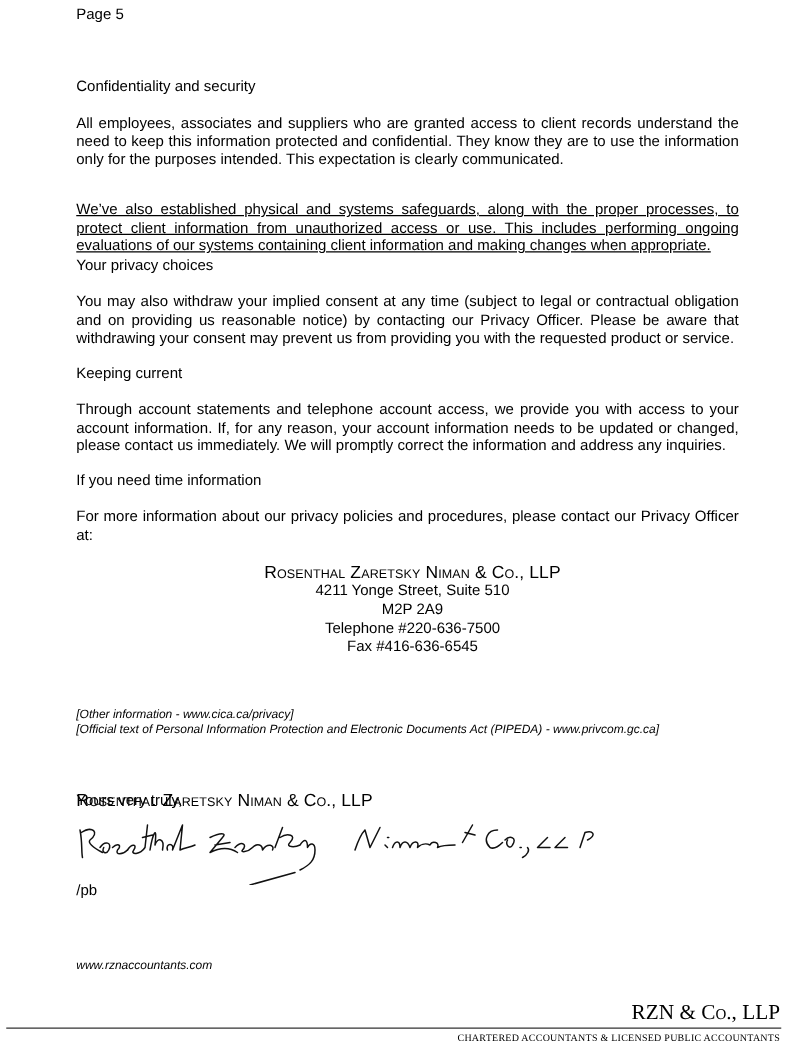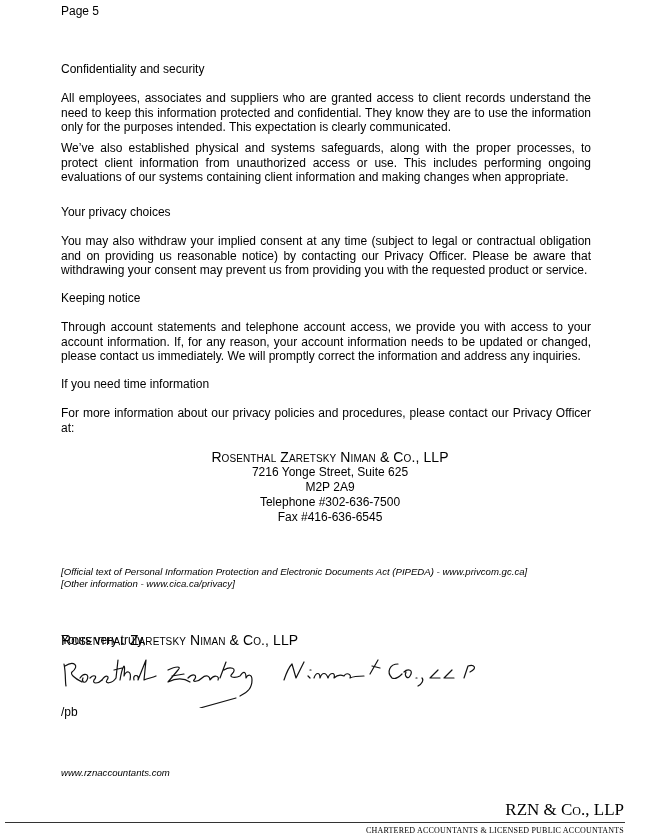--- a/index.html
+++ b/index.html
@@ -21,42 +21,42 @@
                   font-size: 8px; letter-spacing: 0.2px; }
     .sig { left: 60px; top: 656px; width: 420px; height: 52px; }
   </style>
 </head>
 <body>
 
 <div class="abs page-num">Page 5</div>
 
 <div class="abs col h" style="top:62px;">Confidentiality and security</div>
 <div class="abs col p" style="top:91px;">All employees, associates and suppliers who are granted access to client records understand the need to keep this information protected and confidential.  They know they are to use the information only for the purposes intended.  This expectation is clearly communicated.</div>
-<div class="abs col p" style="top:141px;">We’ve also established physical and systems safeguards, along with the proper processes, to protect client information from unauthorized access or use.  This includes performing ongoing evaluations of our systems containing client information and making changes when appropriate.</div>
+<div class="abs col p" style="top:160px;text-decoration:underline;">We’ve also established physical and systems safeguards, along with the proper processes, to protect client information from unauthorized access or use.  This includes performing ongoing evaluations of our systems containing client information and making changes when appropriate.</div>
 
 <div class="abs col h" style="top:205px;">Your privacy choices</div>
 <div class="abs col p" style="top:234px;">You may also withdraw your implied consent at any time (subject to legal or contractual obligation and on providing us reasonable notice) by contacting our Privacy Officer.  Please be aware that withdrawing your consent may prevent us from providing you with the requested product or service.</div>
 
-<div class="abs col h" style="top:291px;">Keeping notice</div>
+<div class="abs col h" style="top:291px;">Keeping current</div>
 <div class="abs col p" style="top:320px;">Through account statements and telephone account access, we provide you with access to your account information.  If, for any reason, your account information needs to be updated or changed, please contact us immediately.  We will promptly correct the information and address any inquiries.</div>
 
 <div class="abs col h" style="top:377px;">If you need time information</div>
 <div class="abs col p" style="top:406px;">For more information about our privacy policies and procedures, please contact our Privacy Officer at:</div>
 
 <div class="abs addr" style="top:450px;">
   <div class="sc">Rosenthal Zaretsky Niman &amp; Co., LLP</div>
-  <div>7216 Yonge Street, Suite 625</div>
+  <div>4211 Yonge Street, Suite 510</div>
   <div>M2P 2A9</div>
-  <div>Telephone #302-636-7500</div>
+  <div>Telephone #220-636-7500</div>
   <div>Fax #416-636-6545</div>
 </div>
 
 <div class="abs col refs" style="top:566px;">
+  <div>[Other information - www.cica.ca/privacy]</div>
   <div>[Official text of Personal Information Protection and Electronic Documents Act (PIPEDA) - www.privcom.gc.ca]</div>
-  <div>[Other information - www.cica.ca/privacy]</div>
 </div>
 
 <div class="abs" style="left:61px; top:633px; font-size:12px;">Yours very truly,</div>
 <div class="abs sc" style="left:61px; top:632px;">Rosenthal Zaretsky Niman &amp; Co., LLP</div>
 
 <div class="abs sig">
   <svg width="420" height="52" viewBox="0 0 420 52" fill="none" stroke="#111" stroke-width="1.2" stroke-linecap="round" stroke-linejoin="round">
 
     <path d="M4 8 C6 18,5 26,6 30 M5 10 C14 4,20 10,12 16 C10 18,14 22,22 26"></path>
     <path d="M20 22 C24 16,30 18,27 24 C25 28,21 26,23 22 M30 22 C34 18,38 20,34 24 C32 28,38 28,42 24"></path>

